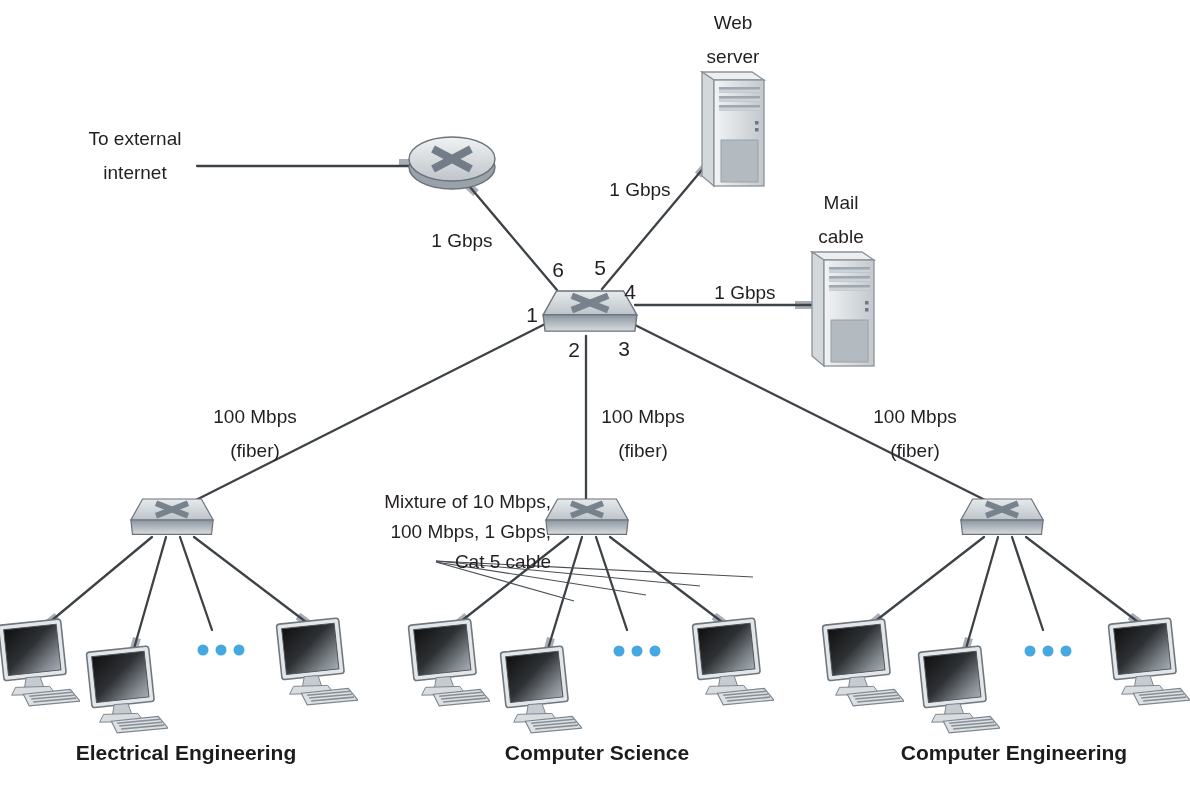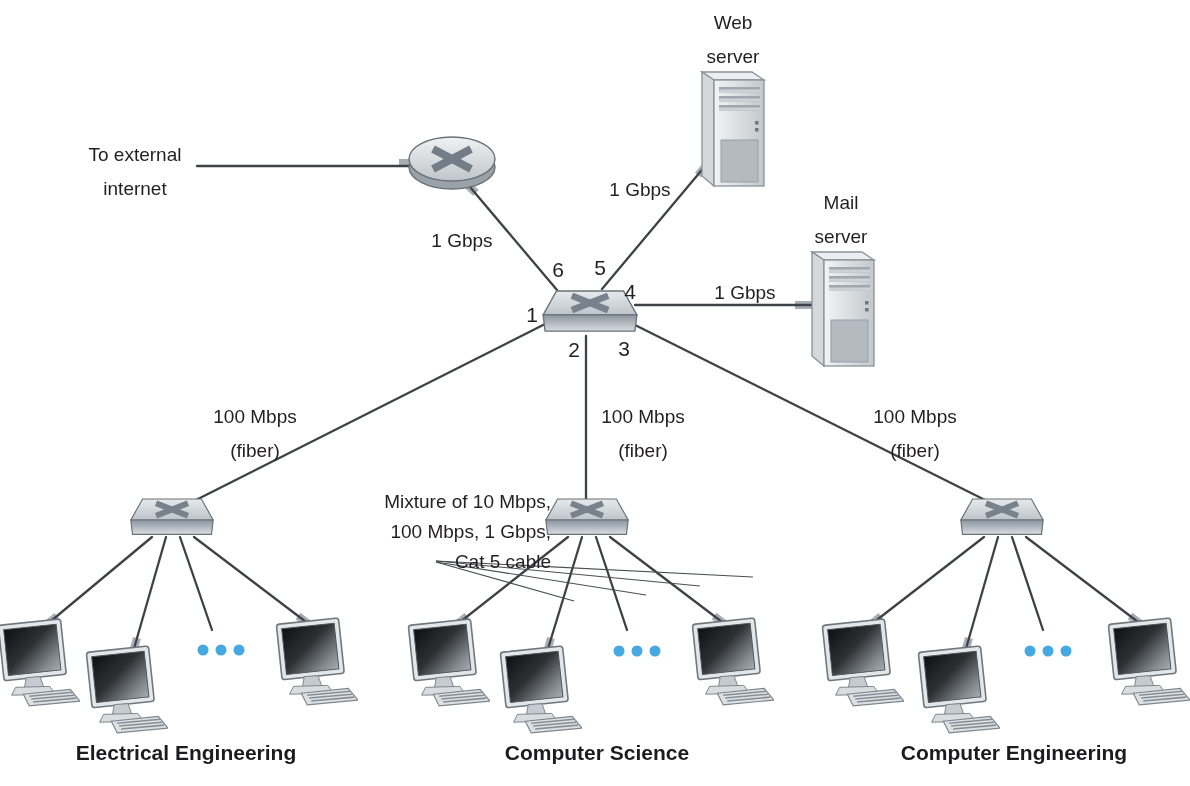--- a/index.html
+++ b/index.html
@@ -178,28 +178,28 @@
         <circle cx="637" cy="651" r="5.5"></circle>
         <circle cx="655" cy="651" r="5.5"></circle>
     </g>
     <g fill="#45a8e1">
       <circle cx="1030" cy="651" r="5.5"></circle>
         <circle cx="1048" cy="651" r="5.5"></circle>
         <circle cx="1066" cy="651" r="5.5"></circle>
     </g>
   </svg>
 
-  <div class="lbl" style="left:55px;top:138px;width:160px;">To external
+  <div class="lbl" style="left:55px;top:122px;width:160px;">To external
 internet</div>
 
   <div class="lbl" style="left:683px;top:6px;width:100px;">Web
 server</div>
 
   <div class="lbl" style="left:791px;top:186px;width:100px;">Mail
-server</div>
+cable</div>
 
   <div class="lbl" style="left:421px;top:224px;width:82px;">1 Gbps</div>
 
   <div class="lbl" style="left:599px;top:173px;width:82px;">1 Gbps</div>
 
   <div class="lbl" style="left:704px;top:276px;width:82px;">1 Gbps</div>
 
   <div class="lbl" style="left:195px;top:400px;width:120px;">100 Mbps
 (fiber)</div>
 

